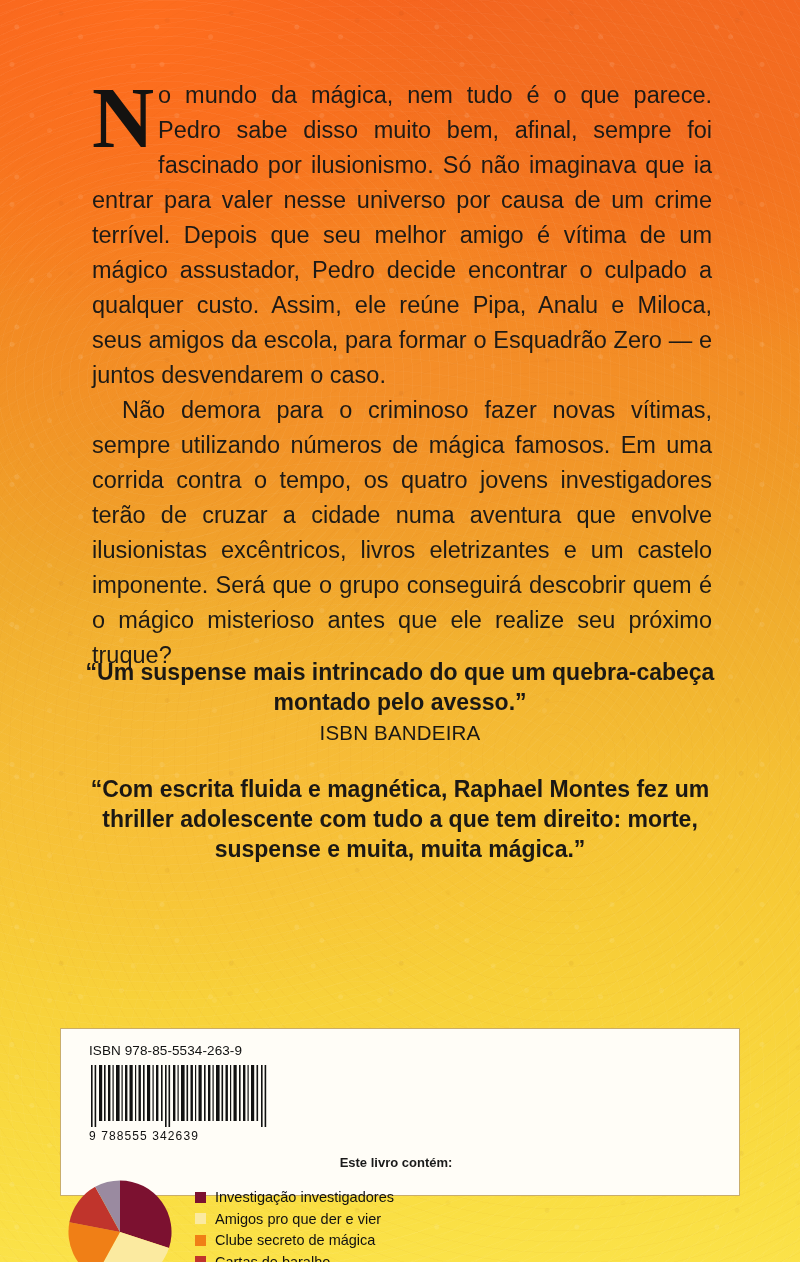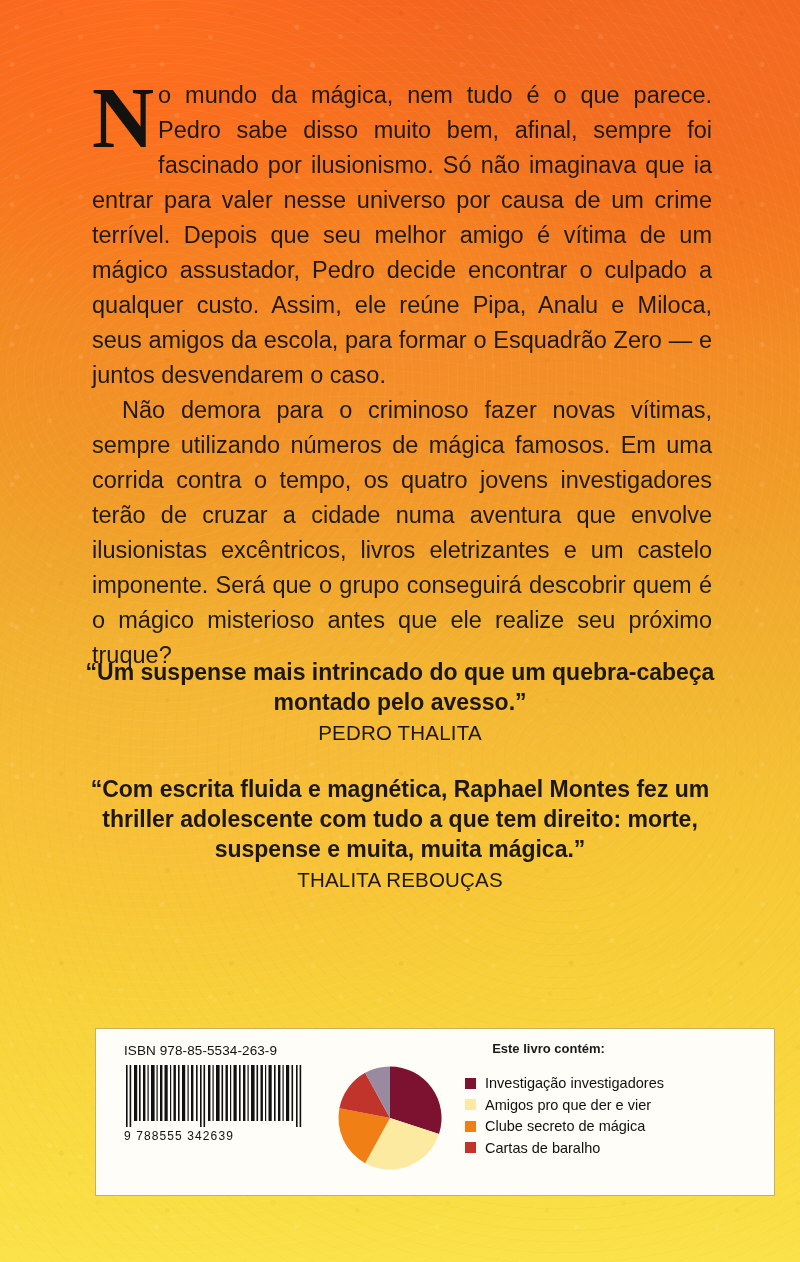--- a/index.html
+++ b/index.html
@@ -142,23 +142,22 @@
   .bottom-box {
     position: absolute;
     left: 60px;
     top: 1028px;
     width: 680px;
     height: 168px;
     background: #fffdf7;
     border: 1px solid #c9ad6a;
     box-sizing: border-box;
     display: flex;
-    flex-direction: row;
+    flex-direction: column;
     z-index: 4;
-    margin-left: 35px;
   }
 
   .isbn-area {
     width: 235px;
     padding: 14px 0 0 28px;
     box-sizing: border-box;
   }
   .isbn-text {
     font-size: 13.5px;
     color: #111;
@@ -235,25 +234,24 @@
   <div class="content">
 
     <div class="synopsis">
       <p class="dropcap-para"><span class="dropcap">N</span><span>o mundo da mágica, nem tudo é o que parece. Pedro sabe disso muito bem, afinal, sempre foi fascinado por ilusionismo. Só não imaginava que ia entrar para valer nesse universo por causa de um crime terrível. Depois que seu melhor amigo é vítima de um mágico assustador, Pedro decide encontrar o culpado a qualquer custo. Assim, ele reúne Pipa, Analu e Miloca, seus amigos da escola, para formar o Esquadrão Zero — e juntos desvendarem o caso.</span></p>
       <p class="indent">Não demora para o criminoso fazer novas vítimas, sempre utilizando números de mágica famosos. Em uma corrida contra o tempo, os quatro jovens investigadores terão de cruzar a cidade numa aventura que envolve ilusionistas excêntricos, livros eletrizantes e um castelo imponente. Será que o grupo conseguirá descobrir quem é o mágico misterioso antes que ele realize seu próximo truque?</p>
     </div>
 
     <div class="blurbs">
       <div class="blurb">
         <p class="blurb-text">“Um suspense mais intrincado do que um quebra-cabeça montado pelo avesso.”</p>
-        <p class="blurb-author">PEDRO THALITA</p>
+        <p class="blurb-author">ISBN BANDEIRA</p>
       </div>
       <div class="blurb">
         <p class="blurb-text">“Com escrita fluida e magnética, Raphael Montes fez um thriller adolescente com tudo a que tem direito: morte, suspense e muita, muita mágica.”</p>
-        <p class="blurb-author">THALITA REBOUÇAS</p>
       </div>
     </div>
 
     <div class="bottom-box">
 
       <div class="isbn-area">
         <div class="isbn-text">ISBN 978-85-5534-263-9</div>
         <svg class="barcode" viewBox="0 0 182 62" preserveAspectRatio="none">
           <rect x="0" y="0" width="182" height="62" fill="#fffdf7"></rect>
           <g fill="#111">

